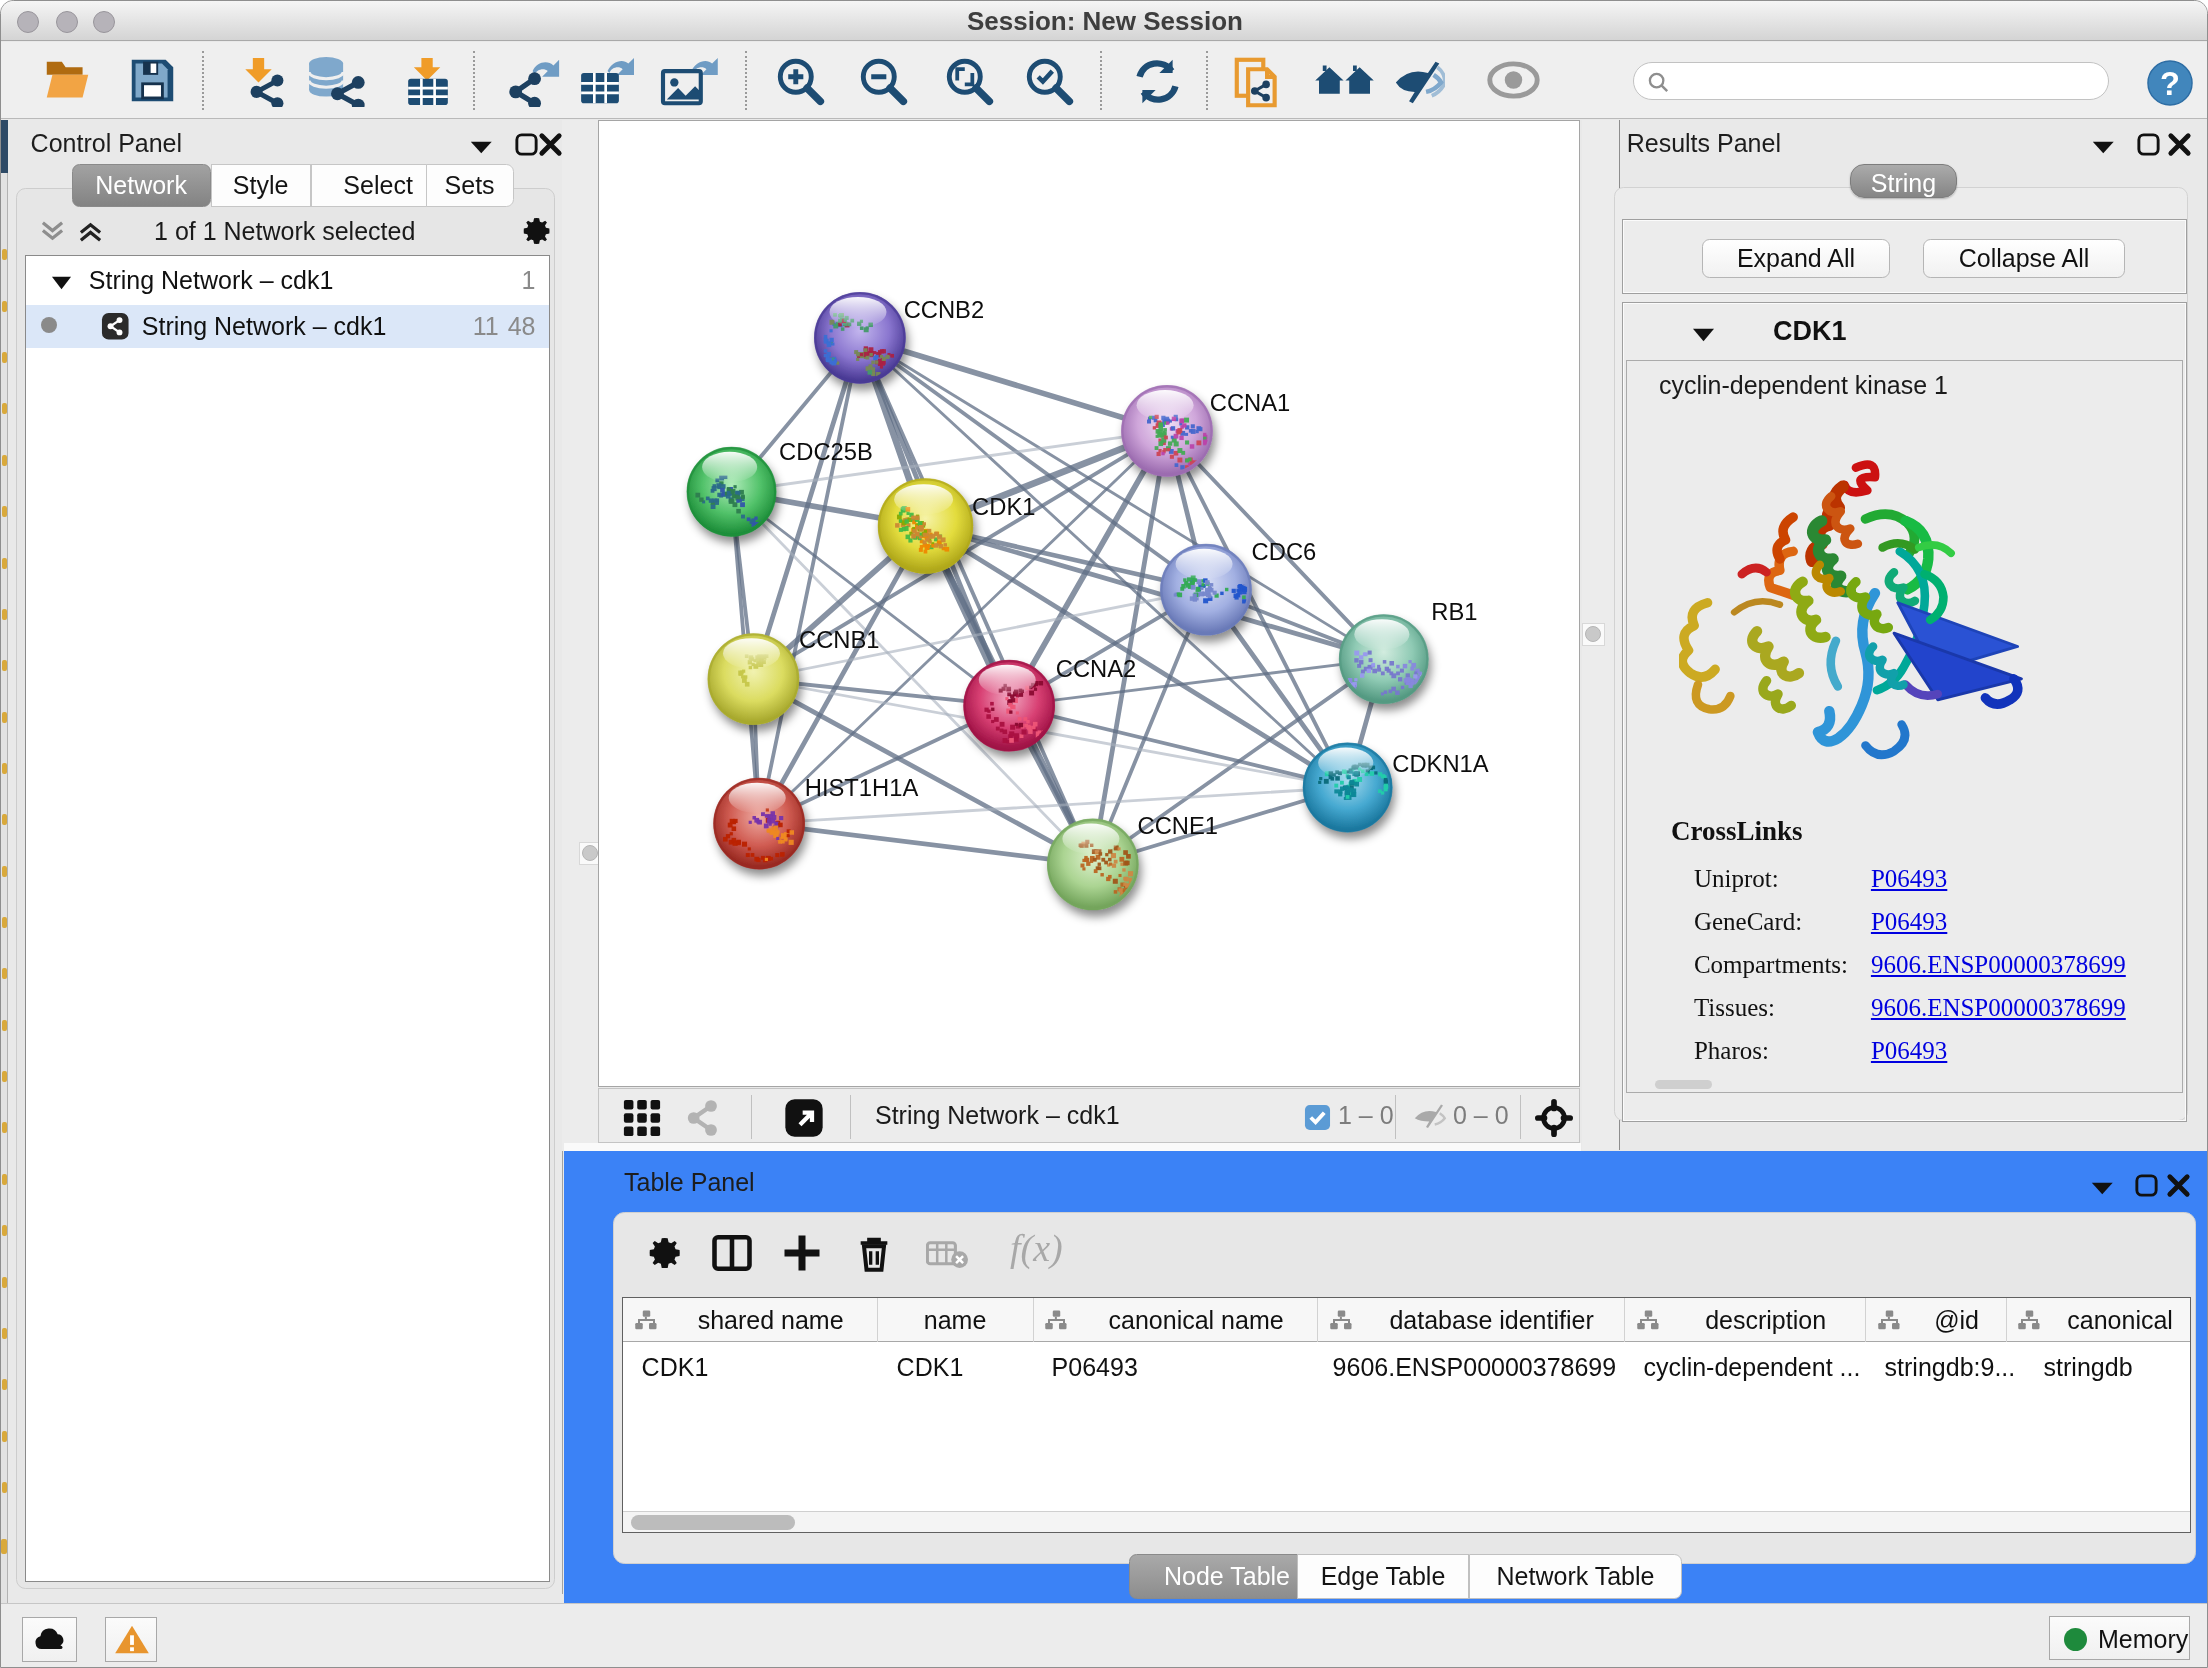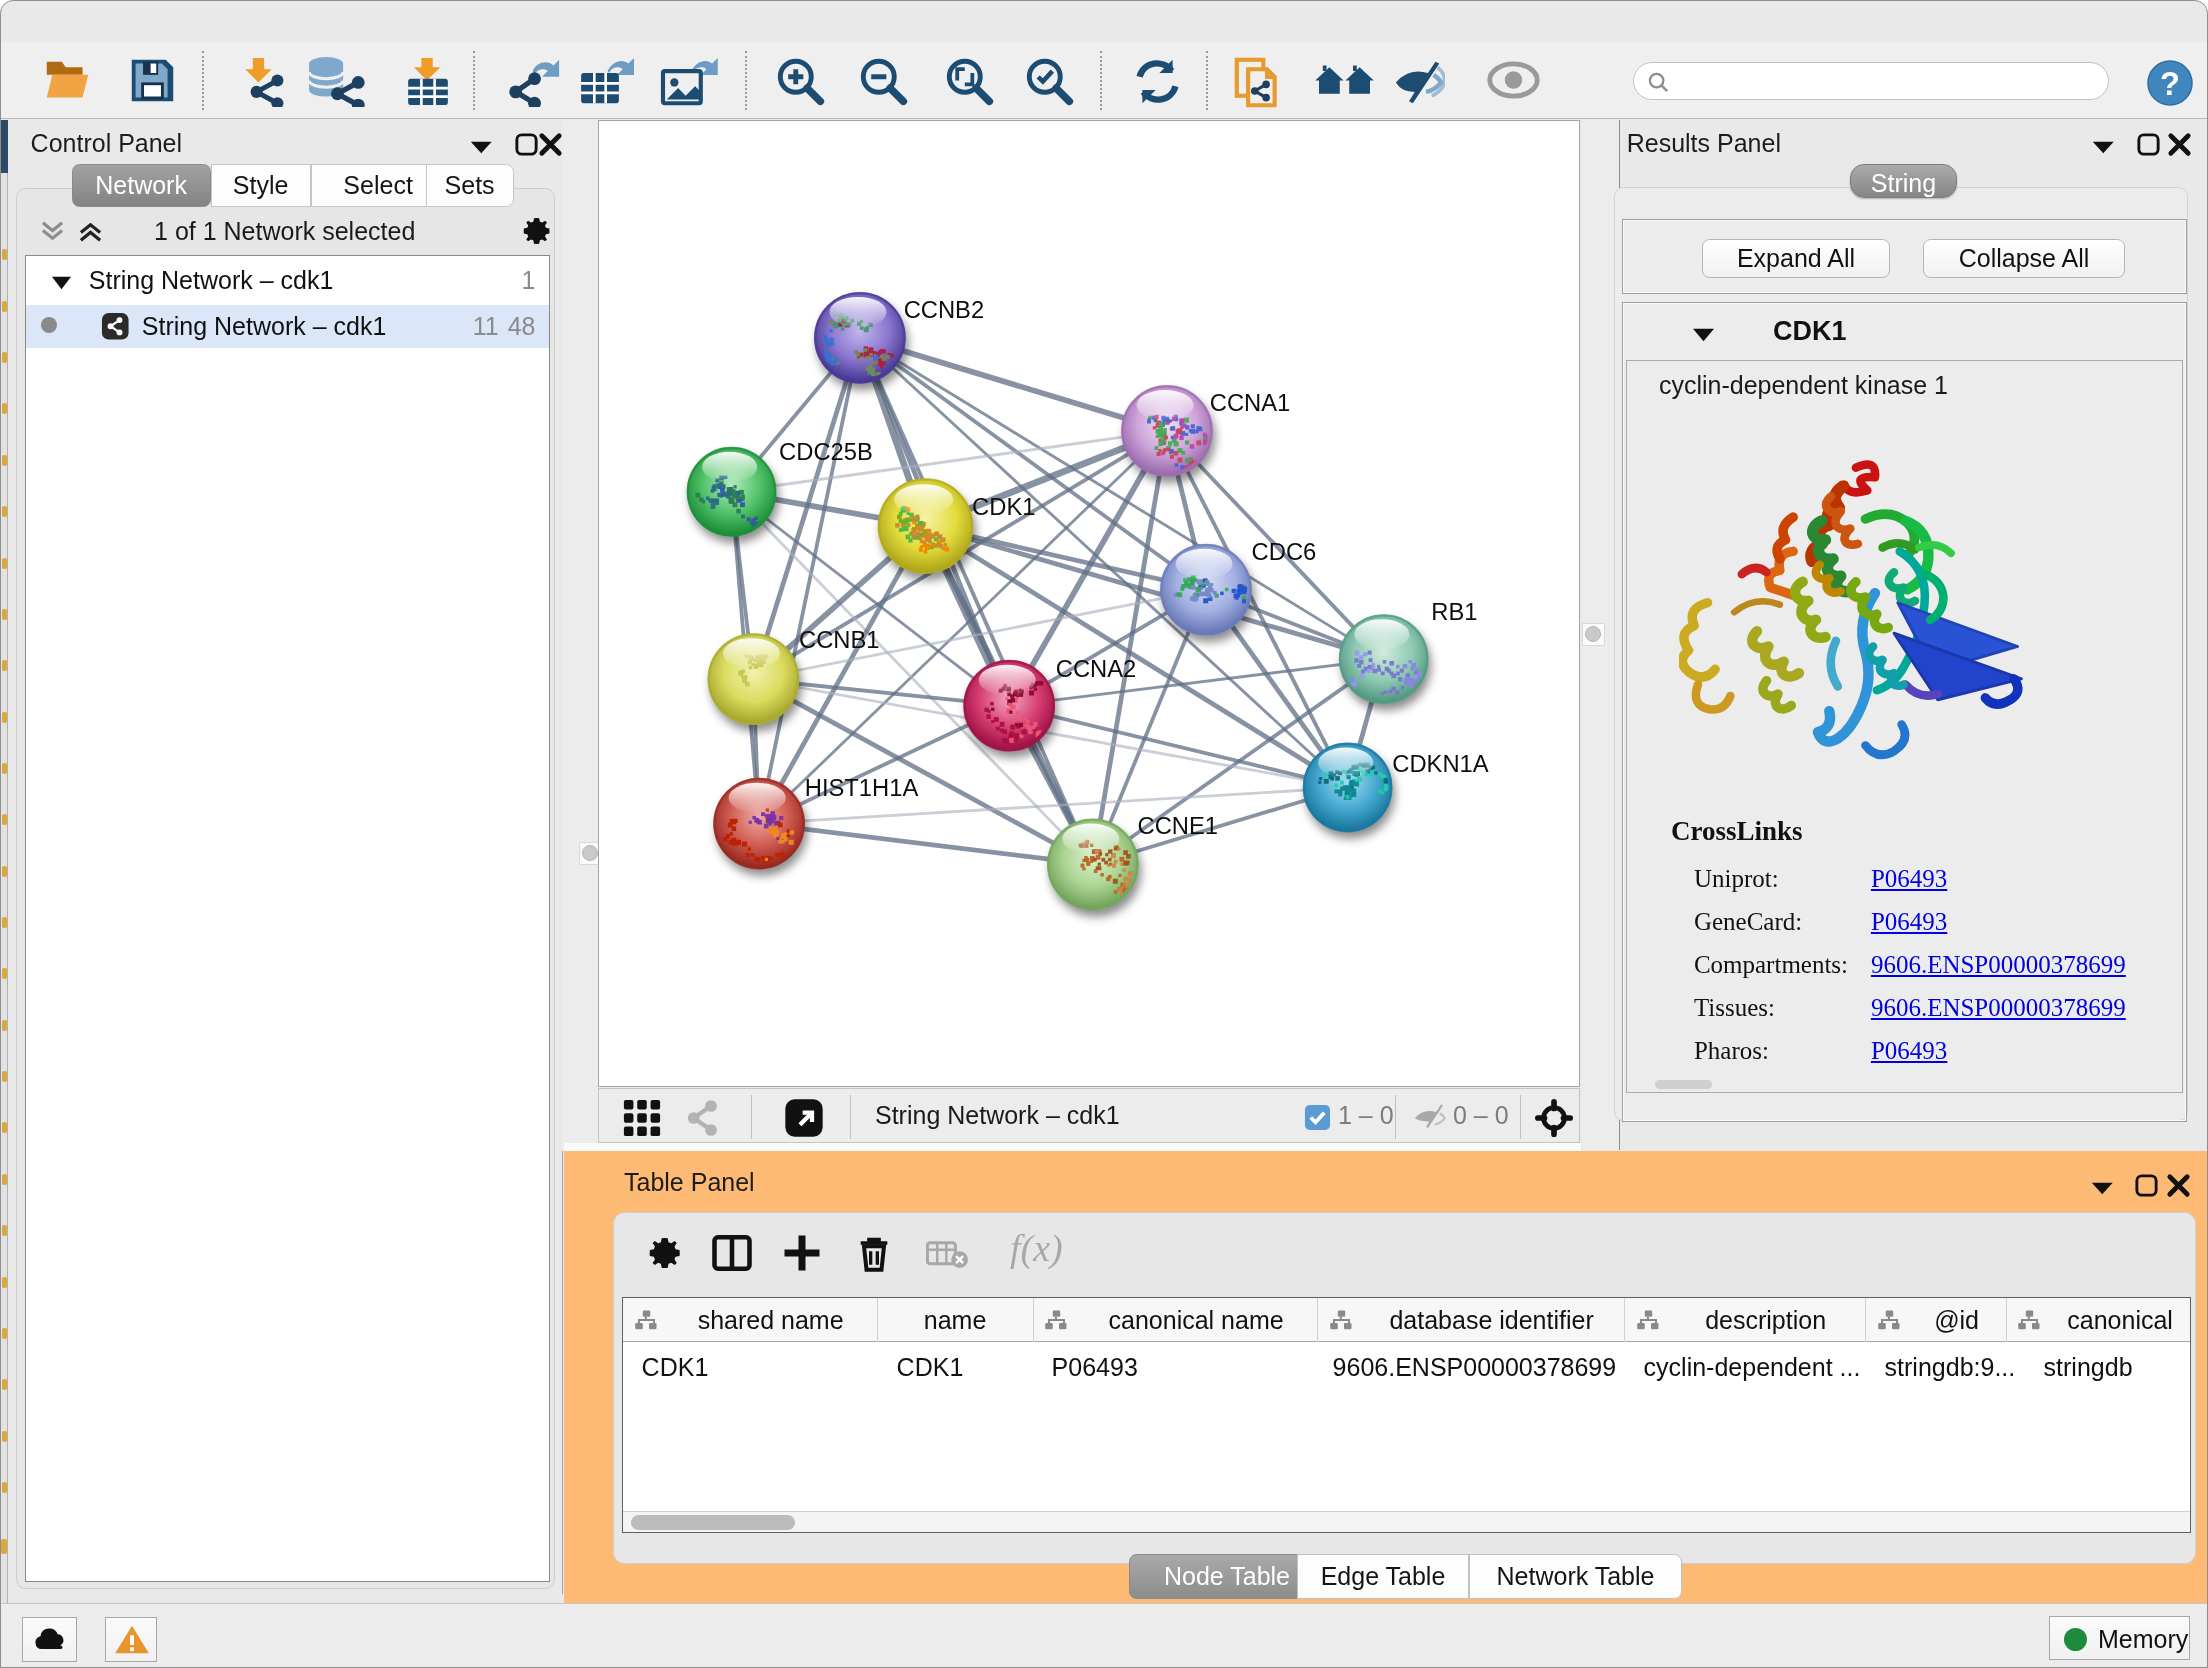--- a/index.html
+++ b/index.html
@@ -58,21 +58,21 @@
 .btn { position:absolute; top:19px; height:39px; background:linear-gradient(#ffffff,#f1f1f1);
   border:1px solid #b5b5b5; border-radius:7.6px; font-size:25px; color:#111;
   text-align:center; line-height:37px; }
 .cdkbox { position:absolute; left:6.7px; top:114px; width:565px; height:820px;
   border:1px solid #9f9f9f; box-shadow:inset 0 0 0 1px #fbfbfb; }
 .cdkinner { position:absolute; left:2.9px; top:57px; width:557px; height:733px;
   background:#ececec; border:1px solid #ababab; }
 .serif { font-family:"Liberation Serif",serif; }
 .xlink { color:#0000e0; text-decoration:underline; }
 
-.tpanel { position:absolute; left:563px; top:1150px; width:1645px; height:452px; background:#fdba74; }
+.tpanel { position:absolute; left:563px; top:1150px; width:1645px; height:452px; background:#3b82f6; }
 .tcontainer { position:absolute; left:49px; top:61px; width:1583px; height:352px;
   background:#e7e7e7; border:1px solid #d0d0d0; border-radius:11.4px; }
 .ttable { position:absolute; left:7.6px; top:84px; width:1569px; height:236px;
   background:#fff; border:1.9px solid #606060; }
 .thead { position:absolute; left:0; top:0; width:100%; height:44px; background:#f7f7f7;
   border-bottom:1px solid #a8a8a8; font-size:25px; color:#111; }
 .hcell { position:absolute; top:0; height:44px; line-height:44px; text-align:center; border-right:1px solid #d2d2d2; }
 .trow { position:absolute; left:0; top:45px; width:100%; height:49px; font-size:25px; color:#111; }
 .dcell { position:absolute; top:0; height:49px; line-height:48px; }
 .tscroll { position:absolute; left:0; bottom:0; width:100%; height:21px;
@@ -86,20 +86,26 @@
   background:#ececec; border-top:1px solid #c6c6c6; }
 .sbtn { position:absolute; top:13.3px; height:45px; background:linear-gradient(#fbfbfb,#f0f0f0);
   border:1px solid #a8a8a8; }
 .sidestrip { position:absolute; left:0; top:119px; width:6.7px; height:1483px;
   background:#e2e2e2; border-right:1px solid #b2b2b2; }
 </style>
 </head>
 <body>
 <div class="win">
 
+<div class="titlebar">
+ <div class="light" style="left:16px"></div>
+ <div class="light" style="left:55px"></div>
+ <div class="light" style="left:92px"></div>
+ <div class="title">Session: New Session</div>
+</div>
 
 <div class="toolbar">
  <svg class="tbi" style="left:40px" width="53" height="49" viewBox="0 0 28 26">
   <path d="M3 3 h8 l2 3 h9 v4 H3 z" fill="#b06b10"></path>
   <path d="M3 22 L6 10 h19 l-3 12 z" fill="#f2a444"></path>
  </svg>
  <svg class="tbi" style="left:127px" width="49" height="49" viewBox="0 0 26 26">
   <path d="M2 2 h18 l4 4 v18 H2 z" fill="#1d4c73"></path>
   <path d="M4 4 h14 l3 3 v15 H4 z" fill="#7fa8c9"></path>
   <rect x="8" y="3" width="8" height="7" fill="#16324d"></rect>

